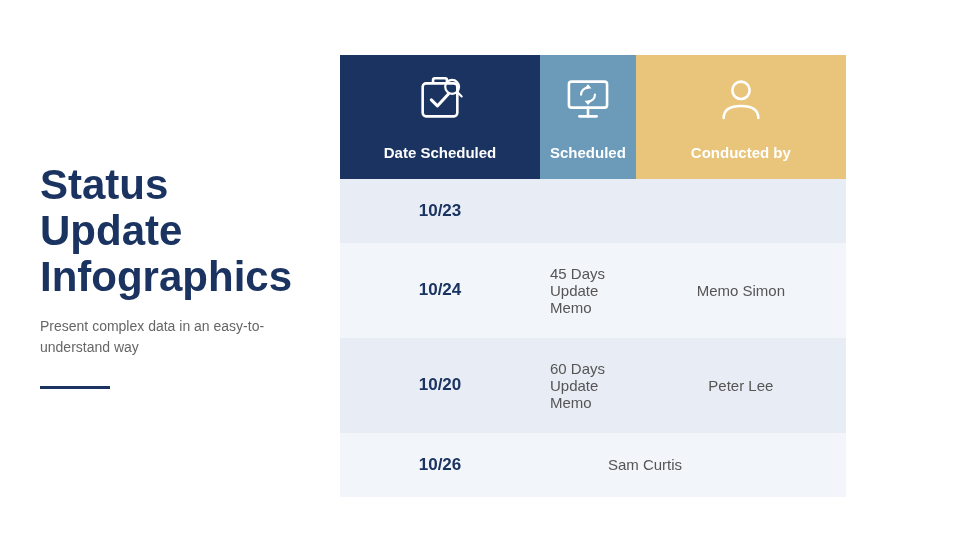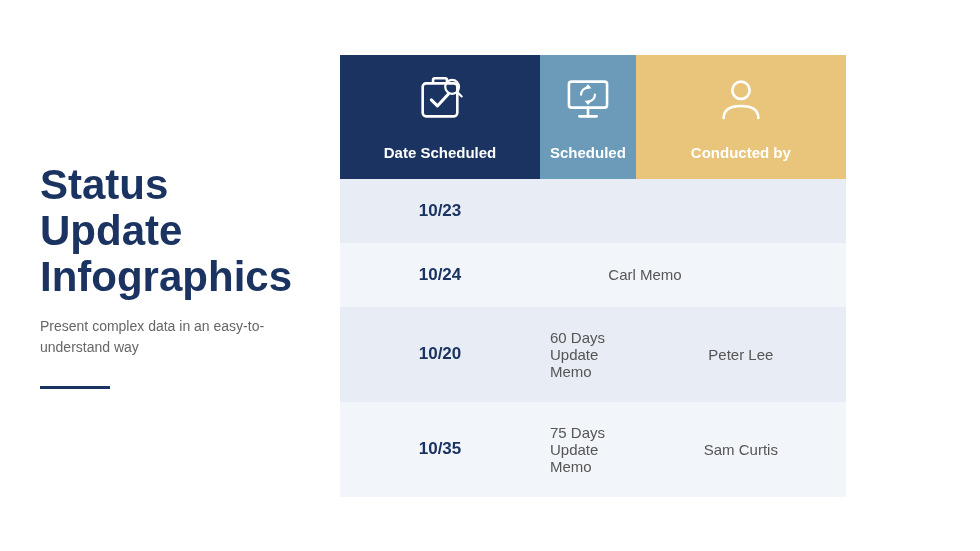--- a/index.html
+++ b/index.html
@@ -200,27 +200,27 @@
         <span class="col-header-label">Conducted by</span>
       </div>
     </div>
 
     <div class="table-body" id="table-body">
     <div class="table-row">
           <div class="cell cell-date">10/23</div>
         </div>
         <div class="table-row">
           <div class="cell cell-date">10/24</div>
-          <div class="cell cell-conducted">Carl Memo</div>
+          <div class="cell cell-activity">45 Days Update Memo</div>
+          <div class="cell cell-conducted">Memo Simon</div>
         </div>
         <div class="table-row">
           <div class="cell cell-date">10/20</div>
           <div class="cell cell-activity">60 Days Update Memo</div>
           <div class="cell cell-conducted">Peter Lee</div>
         </div>
         <div class="table-row">
-          <div class="cell cell-date">10/35</div>
-          <div class="cell cell-activity">75 Days Update Memo</div>
+          <div class="cell cell-date">10/26</div>
           <div class="cell cell-conducted">Sam Curtis</div>
         </div>
       </div>
   </div>
 </div>
 
 </body></html>

